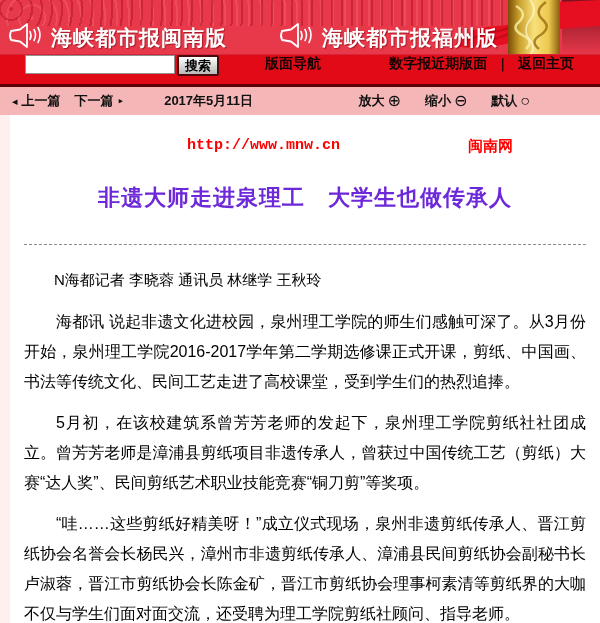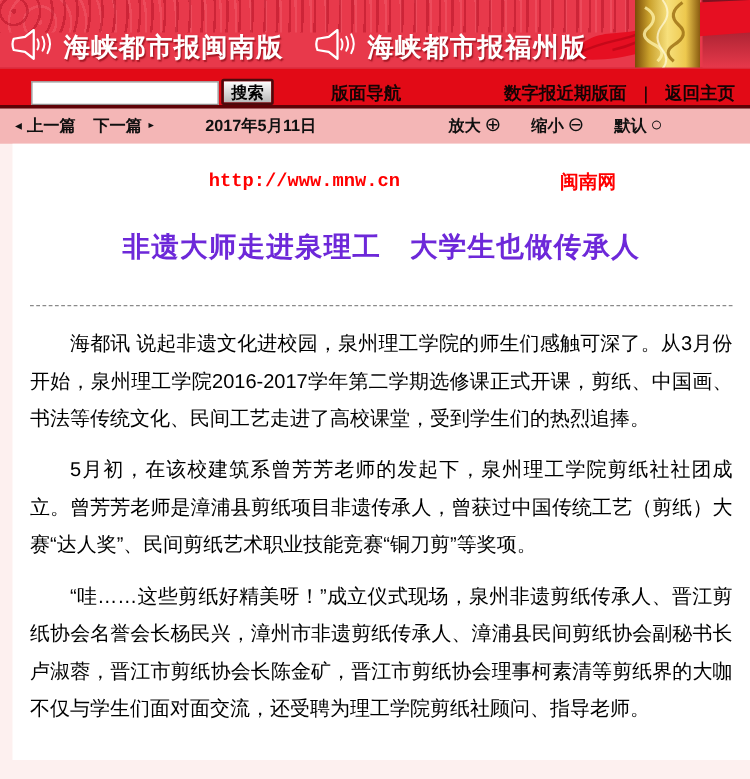--- a/index.html
+++ b/index.html
@@ -15,66 +15,66 @@
     position:relative; height:55px; background:#e8394b; overflow:hidden;
     border-bottom:1px solid #d42638;
   }
   .header::before {
     content:""; position:absolute; left:0; top:0; right:0; height:26px;
     background-image:
       repeating-radial-gradient(circle at 11px 9px, rgba(178,16,36,.50) 0 2px, rgba(178,16,36,0) 2px 10px),
       repeating-radial-gradient(circle at 32px 18px, rgba(255,140,150,.22) 0 2px, rgba(255,140,150,0) 2px 12px);
   }
   .header-inner {
-    position:absolute; left:8px; top:22px; display:flex; align-items:center; gap:24px; z-index:2;
+    position:absolute; left:8px; top:22px; display:flex; align-items:center; gap:52px; z-index:2;
   }
   .logo-group { display:flex; align-items:center; gap:7px; cursor:pointer; }
   .logo-text {
     color:#fff; font-size:21px; font-weight:bold; letter-spacing:1px;
     text-shadow:1px 1px 1px rgba(120,0,10,.6); white-space:nowrap;
   }
   .deco { position:absolute; right:0; top:0; z-index:1; }
   
   .toolbar {
-    height:29px; background:#e20a16; display:flex; align-items:flex-end;
+    height:29px; background:#e20a16; display:flex; align-items:flex-start;
     padding-left:25px; position:relative; z-index:3;
   }
   .search-input {
     width:150px; height:19px; border:1px solid #8f8f8f; background:#fff;
     font-size:12px; padding:0 4px; outline:none;
   }
   .search-btn {
     margin-left:2px; height:21px; padding:0 6px; font-size:13px; font-weight:bold;
     color:#000; background:linear-gradient(#fefefe,#b9b9b9);
     border:2px solid #4c0a0c; border-radius:2px; cursor:pointer;
     font-family:"Liberation Sans","DejaVu Sans",sans-serif;
   }
   .toolbar-link { color:#140404; font-size:14px; font-weight:bold; cursor:pointer; white-space:nowrap; }
   .toolbar-nav { margin-left:46px; }
-  .toolbar-right { margin-left:auto; display:flex; align-items:center; gap:9px; padding-right:12px; }
+  .toolbar-right { margin-left:auto; display:flex; align-items:center; gap:9px; padding-right:26px; }
   .toolbar-sep { color:#140404; font-weight:bold; font-size:13px; }
   .dark-line { height:3px; background:#5f0206; }
   
   .navrow {
     height:28px; background:#f4b6b6; display:flex; align-items:center;
     font-size:13px; font-weight:bold; color:#101010; padding:0 70px 0 12px;
   }
   .nav-btn { display:flex; align-items:center; gap:4px; cursor:pointer; white-space:nowrap; }
   .nav-arrow { font-size:11px; line-height:1; }
   .nav-next { margin-left:14px;font-family:Liberation Mono, monospace; }
   .nav-date { margin-left:40px; font-weight:bold; }
   .nav-right { margin-left:auto; display:flex; align-items:center; gap:24px; }
   .zoom-btn { display:flex; align-items:center; gap:3px; cursor:pointer; }
   .zoom-glyph { font-size:16px; line-height:1; font-weight:normal; }
   
   .content {
     margin-left:10px; width:590px; background:#fff; min-height:493px;
     padding-top:22px; color:#000;
   }
-  .meta-row { display:flex; font-size:15px; font-weight:bold; color:#ff0000; line-height:18px; }
+  .meta-row { display:flex; font-size:15px; font-weight:bold; color:#ff0000; line-height:18px;margin-left:20px; }
   .site-url { margin-left:157px; font-family:"Liberation Mono","DejaVu Sans Mono",monospace; }
   .site-name { margin-left:128px; cursor:pointer; }
   .article-title {
     text-align:center; font-size:22px; font-weight:bold; color:#6d28d9;
     margin-top:28px; letter-spacing:1px;
   }
   .divider { border-top:1px dashed #8a8a8a; margin:31px 14px 0; height:0; }
   .byline { margin:24px 14px 0; text-indent:2em; font-size:15px; line-height:22px; }
   .article-body { margin:16px 14px 0; }
   .article-body p {
@@ -170,18 +170,19 @@
   </span>
 </div>
 
 <div class="content">
   <div class="meta-row">
     <span class="site-url">http://www.mnw.cn</span>
     <span class="site-name">闽南网</span>
   </div>
   <div class="article-title">非遗大师走进泉理工　大学生也做传承人</div>
   <div class="divider"></div>
+  <div class="byline">N海都记者 李晓蓉 通讯员 林继学 王秋玲</div>
   <div class="article-body">
     <p>海都讯 说起非遗文化进校园，泉州理工学院的师生们感触可深了。从3月份开始，泉州理工学院2016-2017学年第二学期选修课正式开课，剪纸、中国画、书法等传统文化、民间工艺走进了高校课堂，受到学生们的热烈追捧。</p>
     <p>5月初，在该校建筑系曾芳芳老师的发起下，泉州理工学院剪纸社社团成立。曾芳芳老师是漳浦县剪纸项目非遗传承人，曾获过中国传统工艺（剪纸）大赛“达人奖”、民间剪纸艺术职业技能竞赛“铜刀剪”等奖项。</p>
     <p>“哇……这些剪纸好精美呀！”成立仪式现场，泉州非遗剪纸传承人、晋江剪纸协会名誉会长杨民兴，漳州市非遗剪纸传承人、漳浦县民间剪纸协会副秘书长卢淑蓉，晋江市剪纸协会长陈金矿，晋江市剪纸协会理事柯素清等剪纸界的大咖不仅与学生们面对面交流，还受聘为理工学院剪纸社顾问、指导老师。</p>
   </div>
 </div>
 
 </body></html>

